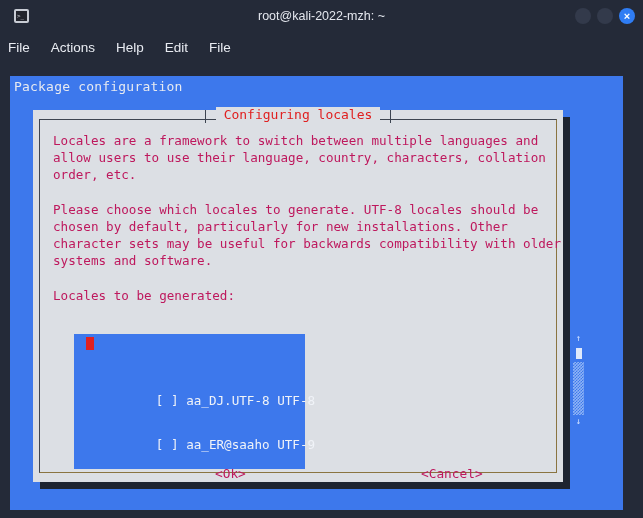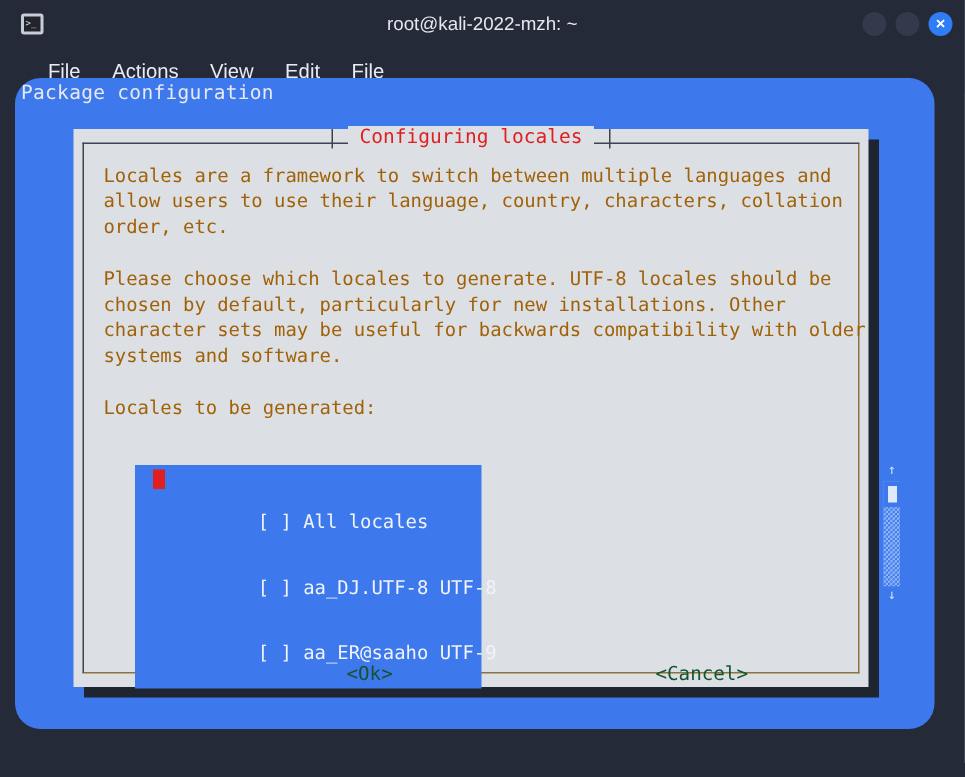--- a/index.html
+++ b/index.html
@@ -76,38 +76,37 @@
   }
 
   
   #menubar {
     position: absolute;
     left: 0; top: 32px;
     width: 643px; height: 30px;
     background: #242a38;
     display: flex;
     align-items: center;
-    padding-left: 32px;
+    padding-left: 8px;
   }
   #menubar .mi {
     color: #e9ecf2;
     font-family: "Liberation Sans", sans-serif;
     font-size: 13.5px;
     margin-right: 21px;
     cursor: default;
   }
 
   
   #terminal {
     position: absolute;
-    left: 10px; top: 52px;
+    left: 10px; top: 76px;
     width: 613px; height: 434px;
     background: #3d78ec;
     overflow: hidden;
-    border-radius: 17px;
   }
   
   #watermark {
     position: absolute;
     right: 40px; top: 10px;
     width: 300px; height: 380px;
     opacity: 0.07;
     pointer-events: none;
   }
 
@@ -120,21 +119,20 @@
     font-family: "DejaVu Sans Mono", monospace;
   }
 
   
   #dialog {
     position: absolute;
     left: 23px; top: 34px;
     width: 530px; height: 372px;
     background: #dcdfe4;
     box-shadow: 7px 7px 0 0 #1e2430;
-    margin-left: 16px;
   }
   #dialog-inner-border {
     position: absolute;
     left: 6px; top: 9px;
     right: 6px; bottom: 9px;
     border: 1px solid #3d4450;
     border-right-color: #8a7440;
     border-bottom-color: #8a7440;
   }
   #title-tab {
@@ -160,21 +158,21 @@
     background: #3d4450;
     position: relative;
     top: -6px;
     vertical-align: middle;
   }
 
   #body-text {
     position: absolute;
     left: 20px; top: 22px;
     width: 535px;
-    color: #a16207;
+    color: #be185d;
     font-size: 12.6px;
     line-height: 17.2px;
     font-family: "DejaVu Sans Mono", monospace;
     white-space: pre;
   }
 
   
   #listbox {
     position: absolute;
     left: 41px; top: 224px;
@@ -238,21 +236,21 @@
   }
   #sb-thumb .grip {
     width: 6px; height: 11px;
     background: #dfe9fb;
   }
 
   
   .dlgbtn {
     position: absolute;
     top: 356px;
-    color: #14532d;
+    color: #be185d;
     font-size: 12.8px;
     font-family: "DejaVu Sans Mono", monospace;
     cursor: default;
   }
   #btn-ok { left: 182px; }
   #btn-cancel { left: 388px; }
 
   
   #csdn {
     position: absolute;
@@ -274,21 +272,21 @@
     </div>
     <div id="win-title">root@kali-2022-mzh: ~</div>
     <div class="winbtn" id="btn-min"></div>
     <div class="winbtn" id="btn-max"></div>
     <div class="winbtn" id="btn-close">×</div>
   </div>
 
   <div id="menubar">
     <div class="mi">File</div>
     <div class="mi">Actions</div>
-    <div class="mi">View</div>
+    <div class="mi">Help</div>
     <div class="mi">Edit</div>
     <div class="mi">File</div>
   </div>
 
   <div id="terminal">
 
     <svg id="watermark" viewBox="0 0 300 380">
       <path d="M40 40 C120 10 210 60 230 140 C250 220 200 300 140 350 C180 280 200 210 170 150 C140 90 90 70 40 40 Z" fill="#ffffff"></path>
       <path d="M120 120 C160 130 190 170 185 215 C180 260 150 290 120 310 C145 265 155 215 140 180 C130 155 120 140 120 120 Z" fill="#ffffff"></path>
     </svg>
@@ -311,21 +309,20 @@
 Please choose which locales to generate. UTF-8 locales should be
 chosen by default, particularly for new installations. Other
 character sets may be useful for backwards compatibility with older
 systems and software.
 
 Locales to be generated:</div>
 
       <div id="listbox">
         <div class="row">
           <span class="cursor"></span>
-          <span>[ ] All locales</span>
         </div>
         <div class="row">
           <span>[ ] aa_DJ.UTF-8 UTF-8</span>
         </div>
         <div class="row">
           <span>[ ] aa_ER@saaho UTF-9</span>
         </div>
 
       </div>
 

